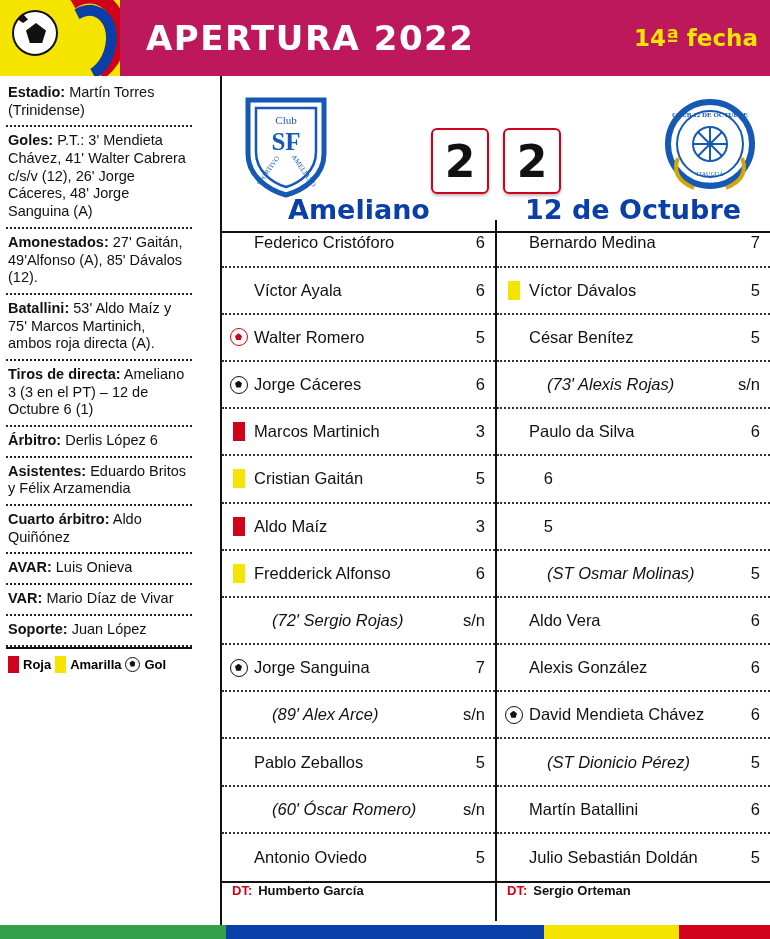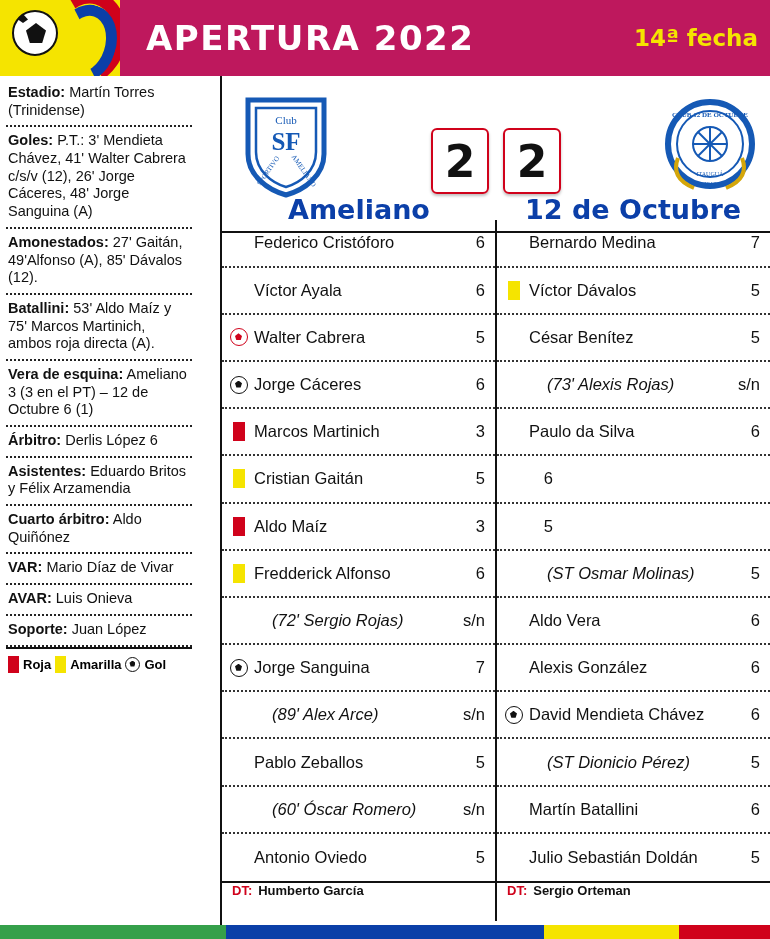--- a/index.html
+++ b/index.html
@@ -304,36 +304,36 @@
       <div class="note">
         <b>Goles:</b><span> P.T.: 3' Mendieta Chávez, 41' Walter Cabrera c/s/v (12), 26' Jorge Cáceres, 48' Jorge Sanguina (A)</span>
       </div>
       <div class="note">
         <b>Amonestados:</b><span> 27' Gaitán, 49'Alfonso (A), 85' Dávalos (12).</span>
       </div>
       <div class="note">
         <b>Batallini:</b><span> 53' Aldo Maíz y 75' Marcos Martinich, ambos roja directa (A).</span>
       </div>
       <div class="note">
-        <b>Vera de esquina:</b><span> Ameliano 3 (3 en el PT) – 12 de Octubre 6 (1)</span>
+        <b>Tiros de directa:</b><span> Ameliano 3 (3 en el PT) – 12 de Octubre 6 (1)</span>
       </div>
       <div class="note">
         <b>Árbitro:</b><span> Derlis López 6</span>
       </div>
       <div class="note">
         <b>Asistentes:</b><span> Eduardo Britos y Félix Arzamendia</span>
       </div>
       <div class="note">
         <b>Cuarto árbitro:</b><span> Aldo Quiñónez</span>
       </div>
       <div class="note">
+        <b>AVAR:</b><span> Luis Onieva</span>
+      </div>
+      <div class="note">
         <b>VAR:</b><span> Mario Díaz de Vivar</span>
-      </div>
-      <div class="note">
-        <b>AVAR:</b><span> Luis Onieva</span>
       </div>
       <div class="note">
         <b>Soporte:</b><span> Juan López</span>
       </div>
 
       <div class="legend">
         <span class="sw-red"></span>
         <span>Roja</span>
         <span class="sw-yel"></span>
         <span>Amarilla</span>
@@ -397,21 +397,21 @@
             </div>
           <div class="prow">
               <span class="mark"></span>
               <span class="pname">Víctor Ayala</span>
               <span class="prate">6</span>
             </div>
           <div class="prow">
               <span class="mark">
                 <span class="goalball pen"></span>
               </span>
-              <span class="pname">Walter Cabrera</span>
+              <span class="pname">Walter Romero</span>
               <span class="prate">5</span>
             </div>
           <div class="prow">
               <span class="mark">
                 <span class="goalball"></span>
               </span>
               <span class="pname">Jorge Cáceres</span>
               <span class="prate">6</span>
             </div>
           <div class="prow">

